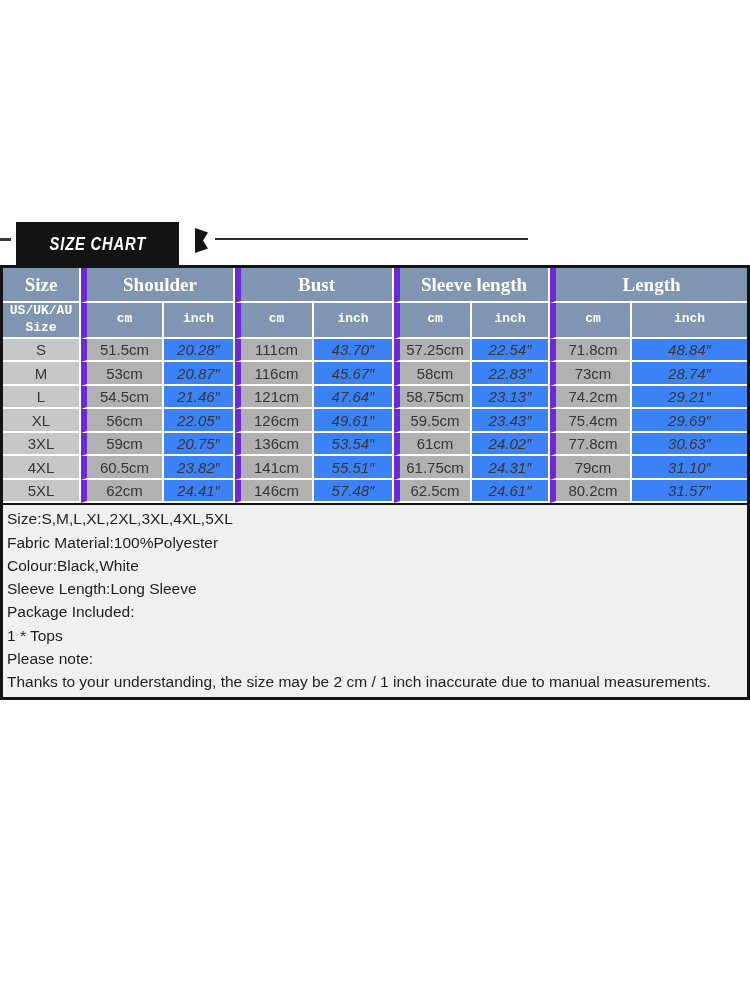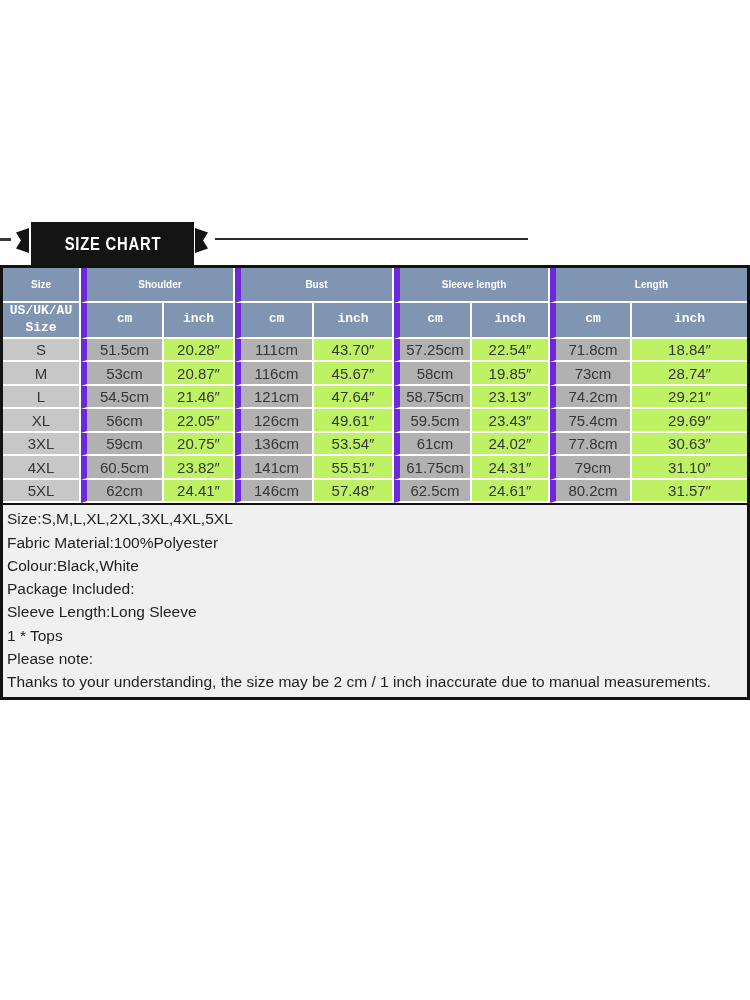--- a/index.html
+++ b/index.html
@@ -8,51 +8,51 @@
     font-family:"Liberation Sans",sans-serif;
     position:relative;overflow:hidden;
   }
   
   .banner{position:relative;margin-top:222px;height:36px;}
   .banner-dash{position:absolute;left:0;top:16px;width:11px;height:3px;background:#3a3a3a;}
   .ribbon-fold{position:absolute;top:6px;width:13px;height:25px;background:#141414;}
   .fold-left{left:16px;clip-path:polygon(100% 0,100% 100%,0 82%,38% 50%,0 18%);}
   .fold-right{left:195px;clip-path:polygon(0 0,0 100%,100% 82%,62% 50%,100% 18%);}
   .banner-title-box{
-    position:absolute;left:31px;top:0;width:163px;height:44px;background:#141414;
-    display:flex;align-items:center;justify-content:center;
+    position:absolute;left:16px;top:0;width:163px;height:44px;background:#141414;
+    display:flex;align-items:center;justify-content:center;font-style:italic;
   }
   .banner-title{
     color:#ffffff;font-size:19px;font-weight:bold;letter-spacing:1px;
     transform:scaleX(0.78);white-space:nowrap;
   }
   .banner-rule{position:absolute;left:215px;top:16px;width:313px;height:2px;background:#2b2b2b;}
   
   .block{margin-top:7px;border:3px solid #121212;background:#f0f0f0;}
   table{border-collapse:separate;border-spacing:0;width:100%;table-layout:fixed;}
   th,td{
     padding:0;margin:0;text-align:center;vertical-align:middle;
     border-right:2px solid #ffffff;border-bottom:2px solid #ffffff;
     overflow:hidden;white-space:nowrap;
   }
   th:last-child,td:last-child{border-right:none;text-align:center;}
   .hdr{
     background:#8095b1;color:#ffffff;font-weight:bold;
-    font-size:10px;height:33px;
+    font-size:19px;height:33px;font-family:Liberation Serif, serif;
   }
   .subhdr{
     background:#8095b1;color:#ffffff;font-weight:bold;
     font-family:"Liberation Mono","DejaVu Sans Mono",monospace;
     font-size:13px;height:33px;white-space:normal;line-height:1.3;
   }
   .gb{border-left:6px solid #6d28d9;}
   td{font-size:15px;color:#363636;height:21.5px;}
   .col-size{background:#c7c7c7;}
   .col-cm{background:#b1b1b1;}
-  .col-inch{background:#bef264;}
+  .col-inch{background:#3b82f6;font-style:italic;}
   
   .details{
     background:#f0f0f0;border-top:2px solid #121212;
     padding:2px 0 3px 4px;
   }
   .detail-line{
     font-size:15.5px;color:#1f1f1f;line-height:23.3px;white-space:nowrap;
   }
 </style>
 </head>
@@ -104,30 +104,30 @@
     <tbody>
       <tr>
         <td class="col-size">S</td>
         <td class="col-cm gb">51.5cm</td>
         <td class="col-inch">20.28″</td>
         <td class="col-cm gb">111cm</td>
         <td class="col-inch">43.70″</td>
         <td class="col-cm gb">57.25cm</td>
         <td class="col-inch">22.54″</td>
         <td class="col-cm gb">71.8cm</td>
-        <td class="col-inch">18.84″</td>
+        <td class="col-inch">48.84″</td>
       </tr>
       <tr>
         <td class="col-size">M</td>
         <td class="col-cm gb">53cm</td>
         <td class="col-inch">20.87″</td>
         <td class="col-cm gb">116cm</td>
         <td class="col-inch">45.67″</td>
         <td class="col-cm gb">58cm</td>
-        <td class="col-inch">19.85″</td>
+        <td class="col-inch">22.83″</td>
         <td class="col-cm gb">73cm</td>
         <td class="col-inch">28.74″</td>
       </tr>
       <tr>
         <td class="col-size">L</td>
         <td class="col-cm gb">54.5cm</td>
         <td class="col-inch">21.46″</td>
         <td class="col-cm gb">121cm</td>
         <td class="col-inch">47.64″</td>
         <td class="col-cm gb">58.75cm</td>
@@ -179,19 +179,19 @@
         <td class="col-cm gb">80.2cm</td>
         <td class="col-inch">31.57″</td>
       </tr>
     </tbody>
   </table>
 
   <div class="details">
     <div class="detail-line">Size:S,M,L,XL,2XL,3XL,4XL,5XL</div>
     <div class="detail-line">Fabric Material:100%Polyester</div>
     <div class="detail-line">Colour:Black,White</div>
+    <div class="detail-line">Sleeve Length:Long Sleeve</div>
     <div class="detail-line">Package Included:</div>
-    <div class="detail-line">Sleeve Length:Long Sleeve</div>
     <div class="detail-line">1 * Tops</div>
     <div class="detail-line">Please note:</div>
     <div class="detail-line">Thanks to your understanding, the size may be 2 cm / 1 inch inaccurate due to manual measurements.</div>
   </div>
 </div>
 
 </body></html>

